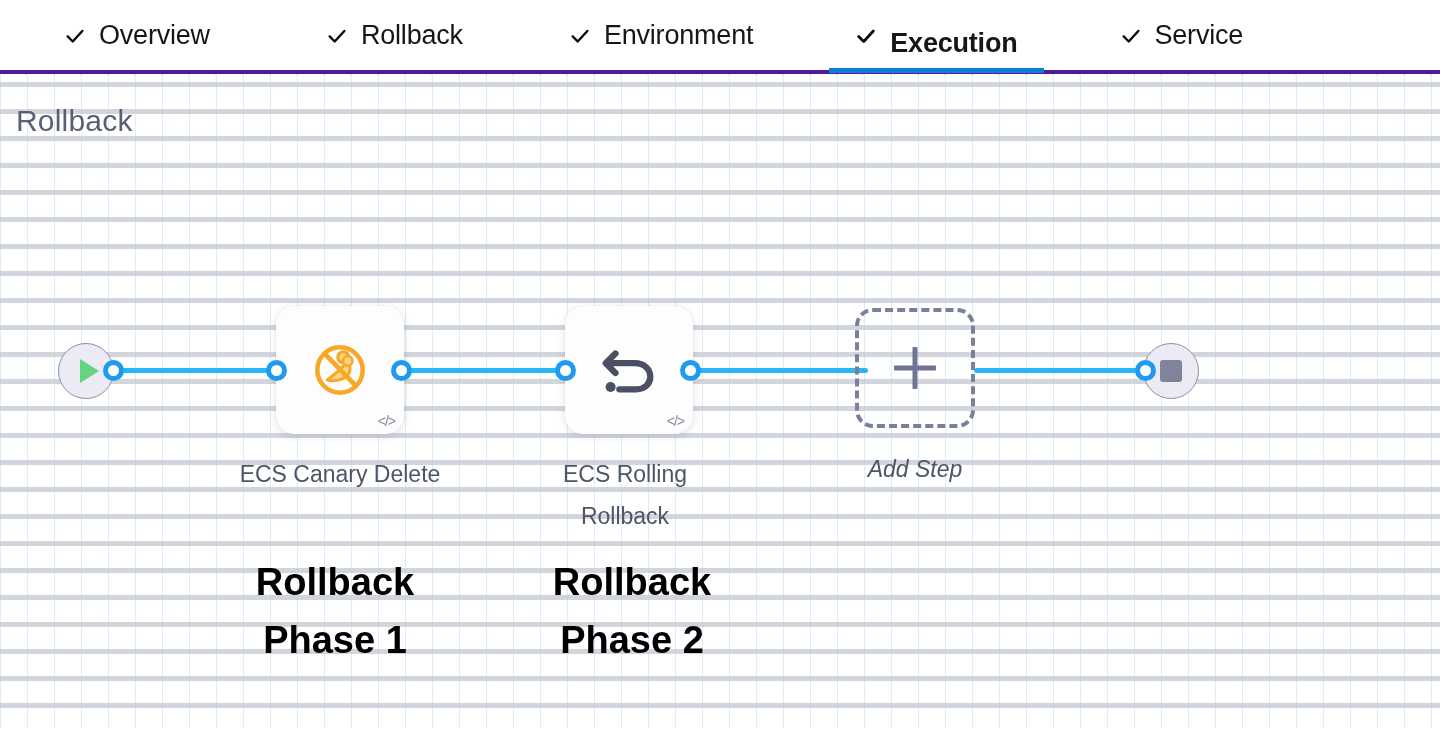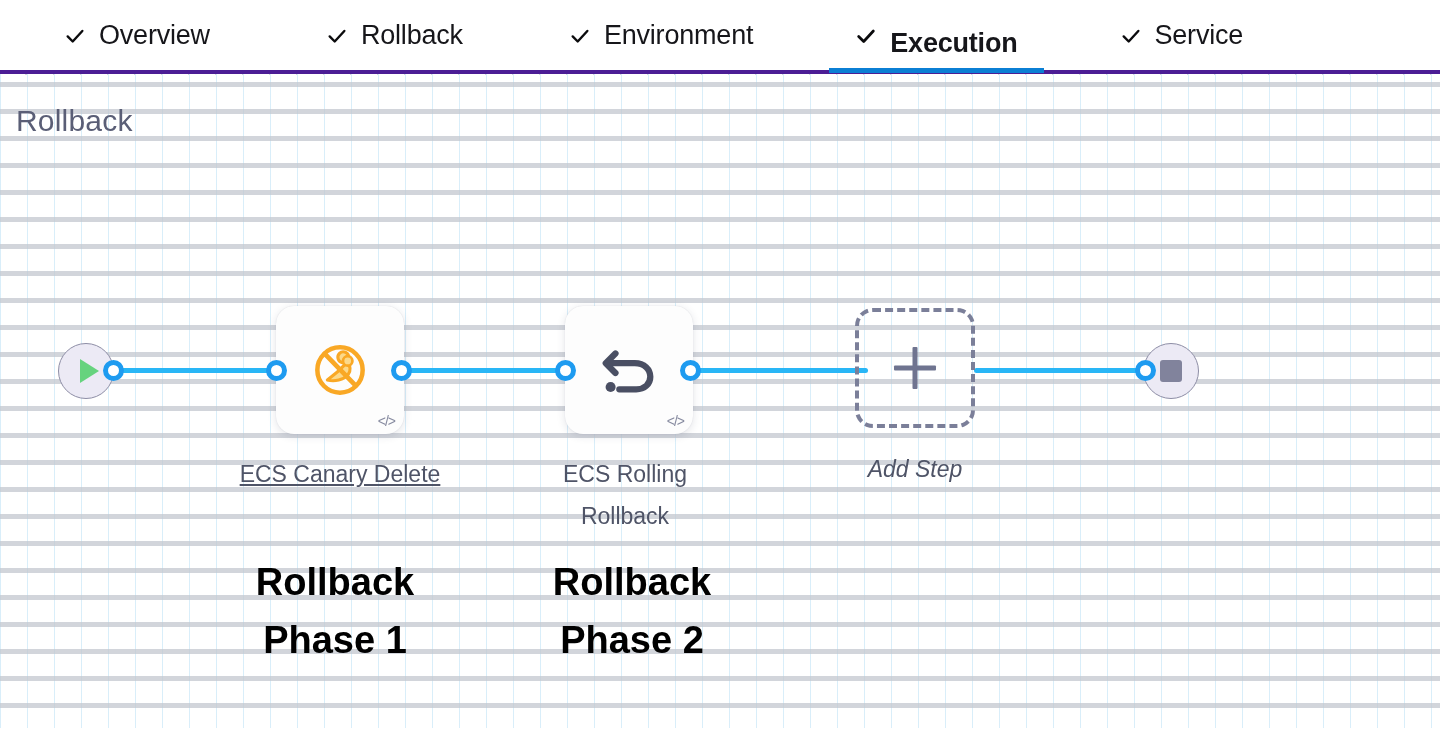--- a/index.html
+++ b/index.html
@@ -327,21 +327,21 @@
           <circle cx="32" cy="32" r="25" stroke="#f9a825" stroke-width="5" fill="none"></circle>
           <path d="M40 22 a6 6 0 1 0 -0.2 0.2 M38.5 25 C33 31 25 38 18 43 C26 45 36 43 41 37 C44 33 44 27 39.5 24.5 Z" fill="#fcd98a" stroke="#f9a825" stroke-width="3.4" stroke-linejoin="round"></path>
           <circle cx="40.5" cy="22" r="5.2" fill="#fcd98a" stroke="#f9a825" stroke-width="3"></circle>
           <path d="M15 14 L49 49" stroke="#f9a825" stroke-width="5.2" stroke-linecap="round"></path>
         </svg>
       </div>
       <div class="code-badge">&lt;/&gt;</div>
     </div>
     <div class="port" style="left:266px; top:292px;"></div>
     <div class="port" style="left:391px; top:292px;"></div>
-    <div class="node-label" style="left:235px; top:385px;text-decoration:underline;">ECS Canary Delete</div>
+    <div class="node-label" style="left:235px; top:385px;">ECS Canary Delete</div>
 
     <div class="node" style="left:565px; top:238px;">
       <div class="node-icon">
         <svg width="62" height="60" viewBox="0 0 64 62" fill="none">
           <path d="M18 14 L8 24 L18 34" stroke="#4a4f63" stroke-width="6.5" stroke-linecap="round" stroke-linejoin="round"></path>
           <path d="M9.5 24 L38 24 C48 24 54 30.5 54 38 C54 45.5 48 51 39.5 51 L22 51" stroke="#4a4f63" stroke-width="6.5" stroke-linecap="round" stroke-linejoin="round"></path>
           <circle cx="13" cy="48.5" r="5.2" fill="#4a4f63"></circle>
         </svg>
       </div>
       <div class="code-badge">&lt;/&gt;</div>

